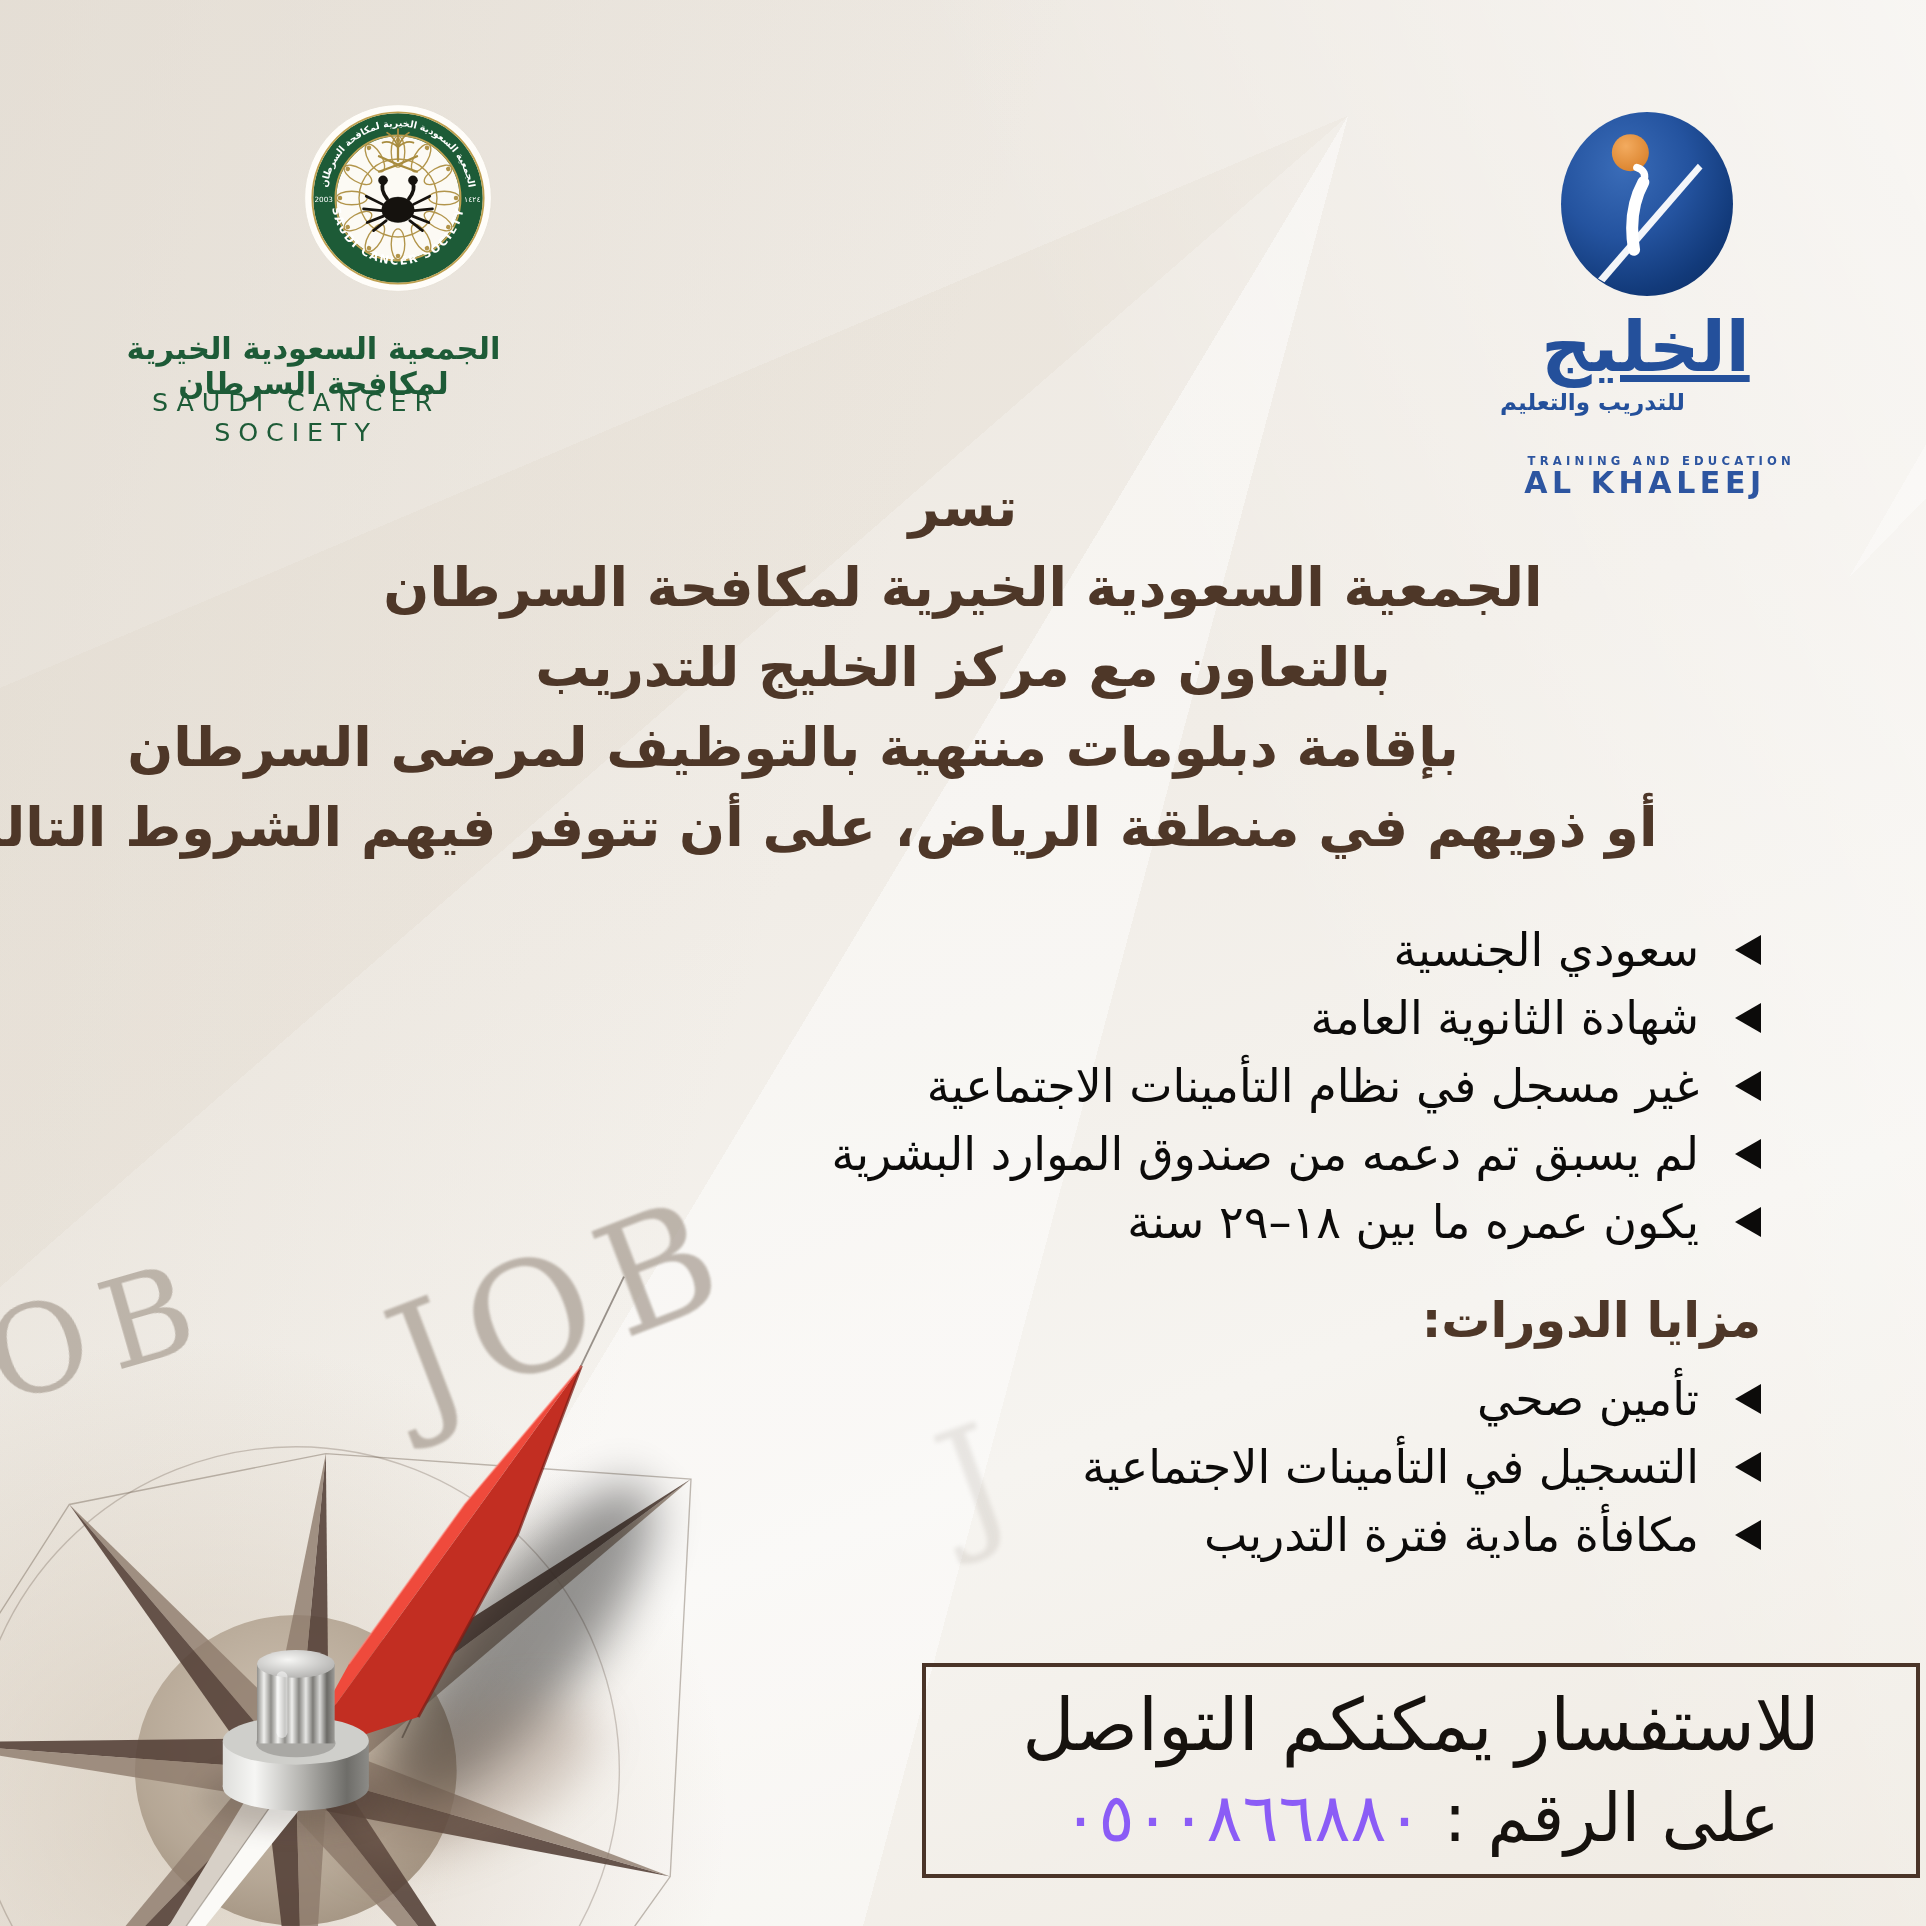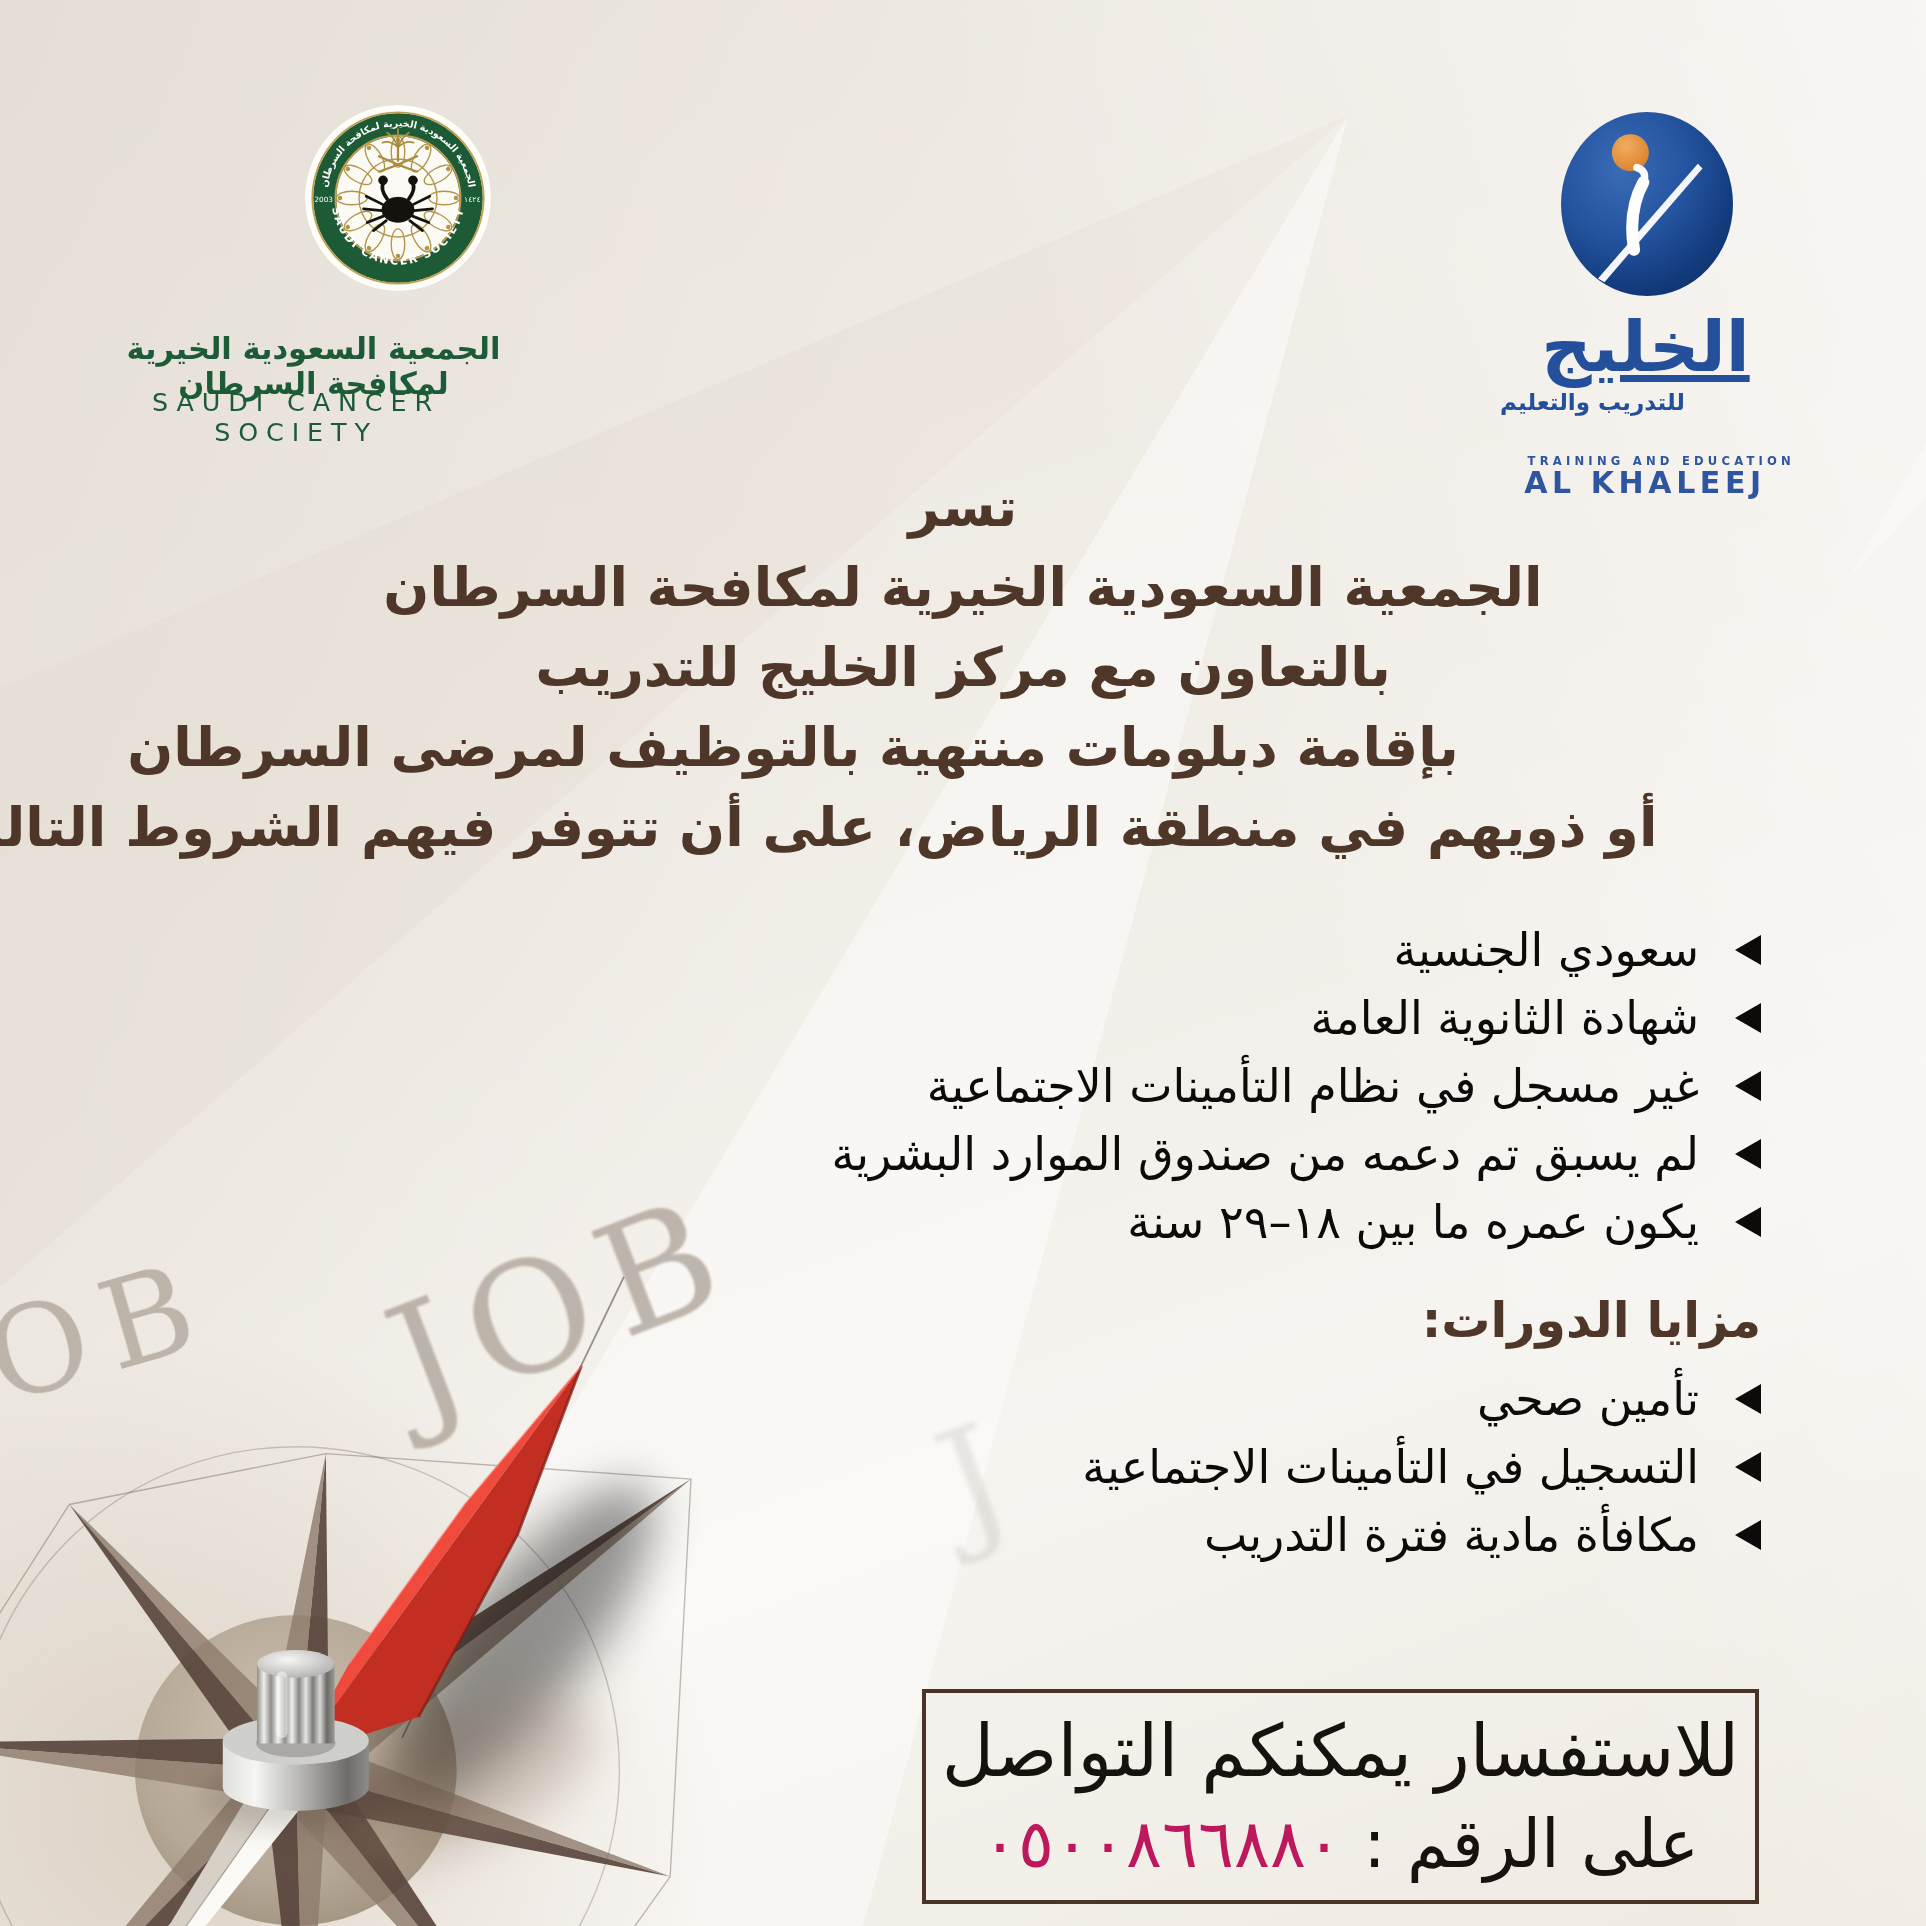--- a/index.html
+++ b/index.html
@@ -44,26 +44,26 @@
     color:#4e3728;font-weight:bold;font-size:54px;line-height:80px;}
   #title .shifted{transform:translateX(-170px);} 
   
   .list{right:165px;z-index:3;direction:rtl;display:flex;flex-direction:column;}
   #req-list{top:916px;}
   #ben-list{top:1365px;}
   .li{display:flex;align-items:center;gap:36px;height:68px;font-size:46px;color:#0c0b0a;white-space:nowrap;}
   .tri{width:0;height:0;border-top:15.3px solid transparent;border-bottom:15.3px solid transparent;border-left:0;border-right:26px solid #0c0b0a;flex:0 0 auto;}
   #ben-heading{right:165px;top:1292px;z-index:3;font-size:49px;font-weight:bold;color:#4e3728;direction:rtl;white-space:nowrap;}
   
-  #contact-box{left:922px;top:1663px;width:837px;height:215px;box-sizing:border-box;
+  #contact-box{left:922px;top:1663px;width:998px;height:215px;box-sizing:border-box;
     border:4.2px solid #4a3428;z-index:3;display:flex;flex-direction:column;justify-content:center;
-    align-items:center;direction:rtl;gap:20px;margin-top:26px;}
+    align-items:center;direction:rtl;gap:20px;}
   #contact-line1{font-size:72px;color:#16120e;line-height:1.05;white-space:nowrap;}
   #contact-line2{font-size:67px;color:#16120e;line-height:1.05;white-space:nowrap;}
-  #contact-line2 .phone{color:#be185d;}
+  #contact-line2 .phone{color:#8b5cf6;}
 </style>
 </head>
 <body>
 
 <div id="root">
 
   <div class="abs job-ghost" id="job-left">JOB</div>
   <div class="abs job-ghost" id="job-main">JOB</div>
   <div class="abs job-ghost" id="job-faint">J</div>
 

